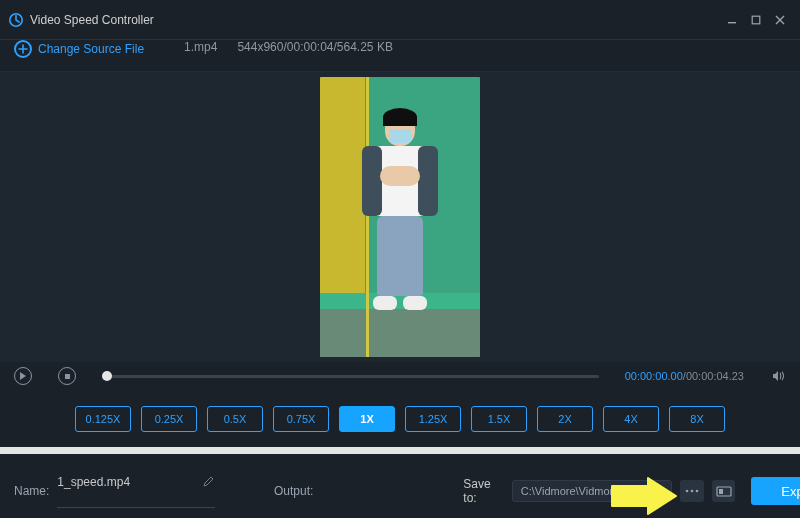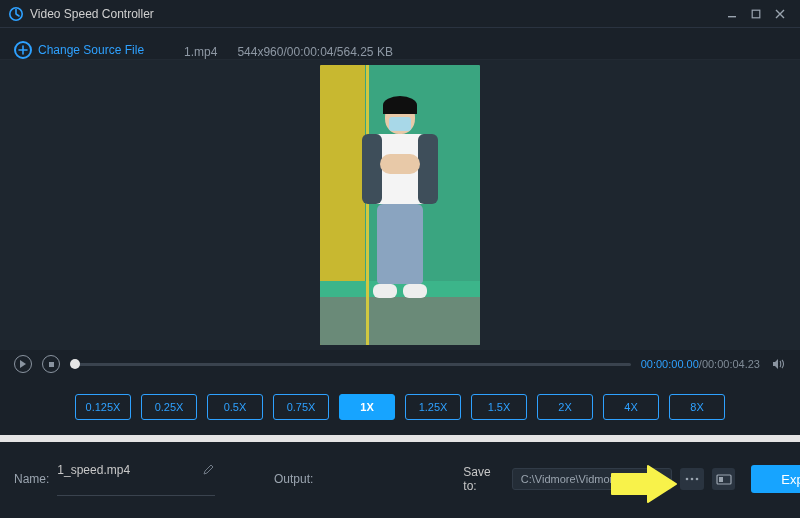--- a/index.html
+++ b/index.html
@@ -1,24 +1,24 @@
 <!DOCTYPE html>
 <html><head>
 <meta charset="utf-8">
 <style>
   * { box-sizing: border-box; margin: 0; padding: 0; font-family: "Segoe UI", Arial, sans-serif; }
   body { width: 800px; height: 518px; background: #1a2129; color: #c8c8c8; font-size: 12px; overflow: hidden; position: relative; }
 
-  .titlebar { height: 28px; display: flex; align-items: center; padding: 0 8px; background: #1a2129; border-bottom: 1px solid #2a3340; }
+  .titlebar { height: 40px; display: flex; align-items: center; padding: 0 8px; background: #1a2129; border-bottom: 1px solid #2a3340; }
   .titlebar .logo { width: 16px; height: 16px; margin-right: 6px; display:flex;align-items:center;justify-content:center;}
   .titlebar .title { font-size: 12px; color: #d0d0d0; flex: 0 0 auto; }
   .titlebar .spacer { flex: 1; }
   .titlebar .winbtn { width: 24px; height: 24px; display: flex; align-items: center; justify-content: center; color: #9aa4af; cursor: pointer; }
 
-  .sourcebar { height: 32px; display: flex; align-items: flex-end; padding: 0 14px; gap: 20px; color: #b8c0c8; font-size: 12px; border-bottom:1px solid #222a33;}
+  .sourcebar { height: 32px; display: flex; align-items: flex-start; padding: 0 14px; gap: 20px; color: #b8c0c8; font-size: 12px; border-bottom:1px solid #222a33;}
   .sourcebar .change { display: flex; align-items: center; gap: 6px; color: #2ea1ff; cursor: pointer; }
   .sourcebar .plus-icon { width:18px;height:18px;border:2px solid #2ea1ff;border-radius:50%;display:flex;align-items:center;justify-content:center;font-size:12px;line-height:0;color:#2ea1ff;}
   .sourcebar .file { color: #8e98a4; margin-left: 20px;}
   .sourcebar .meta { color: #8e98a4; }
 
   .preview-area { height: 290px; background: #1e262f; display:flex; align-items:center; justify-content:center; position:relative; }
   .video-thumb { width: 160px; height: 280px; margin-top:4px;margin-bottom:4px; background: linear-gradient( to right, #c8b830 0%, #c8b830 28%, #3aa580 28%, #3aa580 100%); position: relative; overflow:hidden; border-radius:1px;}
   .video-thumb .person { position:absolute; left:50%; top:35px; transform:translateX(-50%); width:80px; }
   .video-thumb .head { width:30px;height:34px;background:#e8c9a8;border-radius:50% 50% 45% 45%; margin:0 auto; position:relative;}
   .video-thumb .hair {width:34px;height:18px;background:#0f0f0f;border-radius:50% 50% 0 0;position:absolute;top:-4px;left:-2px;}
@@ -27,21 +27,21 @@
   .video-thumb .shirt{position:absolute;top:0;left:-8px;width:20px;height:70px;background:#3e4e5a;border-radius:6px;}
   .video-thumb .shirt.r{left:auto;right:-8px;}
   .video-thumb .arms{position:absolute;top:20px;left:10px;width:40px;height:20px;background:#e8c9a8;border-radius:10px;}
   .video-thumb .legs{width:46px;height:80px;background:#8aa4c0;margin:0 auto;border-radius:6px 6px 4px 4px;}
   .video-thumb .shoes{width:60px;height:18px;margin:0 auto;display:flex;gap:6px;justify-content:center;}
   .video-thumb .shoe{width:24px;height:14px;background:#eeeeee;border-radius:6px;}
   .video-thumb .seat{position:absolute;bottom:48px;left:0;right:0;height:16px;background:#3cb58a;}
   .video-thumb .pole{position:absolute;top:0;left:46px;width:3px;height:100%;background:#d0c840;}
   .video-thumb .floor{position:absolute;bottom:0;left:0;right:0;height:48px;background:#6a8a78;}
 
-  .controls-row { height: 28px; display:flex; align-items:center; padding: 0 14px; gap:10px; }
+  .controls-row { height: 28px; display:flex; align-items:center; padding: 0 14px; gap:26px; }
   .ctrl-icon { width:18px;height:18px;border:1.5px solid #8a94a0;border-radius:50%;display:flex;align-items:center;justify-content:center;cursor:pointer;}
   .scrubber { flex:1;height:3px;background:#3a434e;position:relative;border-radius:2px;}
   .scrubber .dot{position:absolute;left:0;top:-3.5px;width:10px;height:10px;background:#e6e6e6;border-radius:50%;}
   .time { font-size:11px; color:#7f8b96;}
   .time .cur{color:#2ea1ff;}
   .vol-icon {width:16px;height:16px;display:flex;align-items:center;justify-content:center;cursor:pointer;}
 
   .speed-row { height: 64px; display:flex; align-items:center; justify-content:center; gap:10px; border-bottom:7px solid #e5e5e5;}
   .speed-btn { min-width:56px;height:26px;padding:0 8px;border:1px solid #2ea1ff;border-radius:3px;display:flex;align-items:center;justify-content:center;color:#2ea1ff;font-size:11px;cursor:pointer;background:transparent;}
   .speed-btn.active { background:#17a4ff;color:#fff;border-color:#17a4ff;font-weight:bold;}

